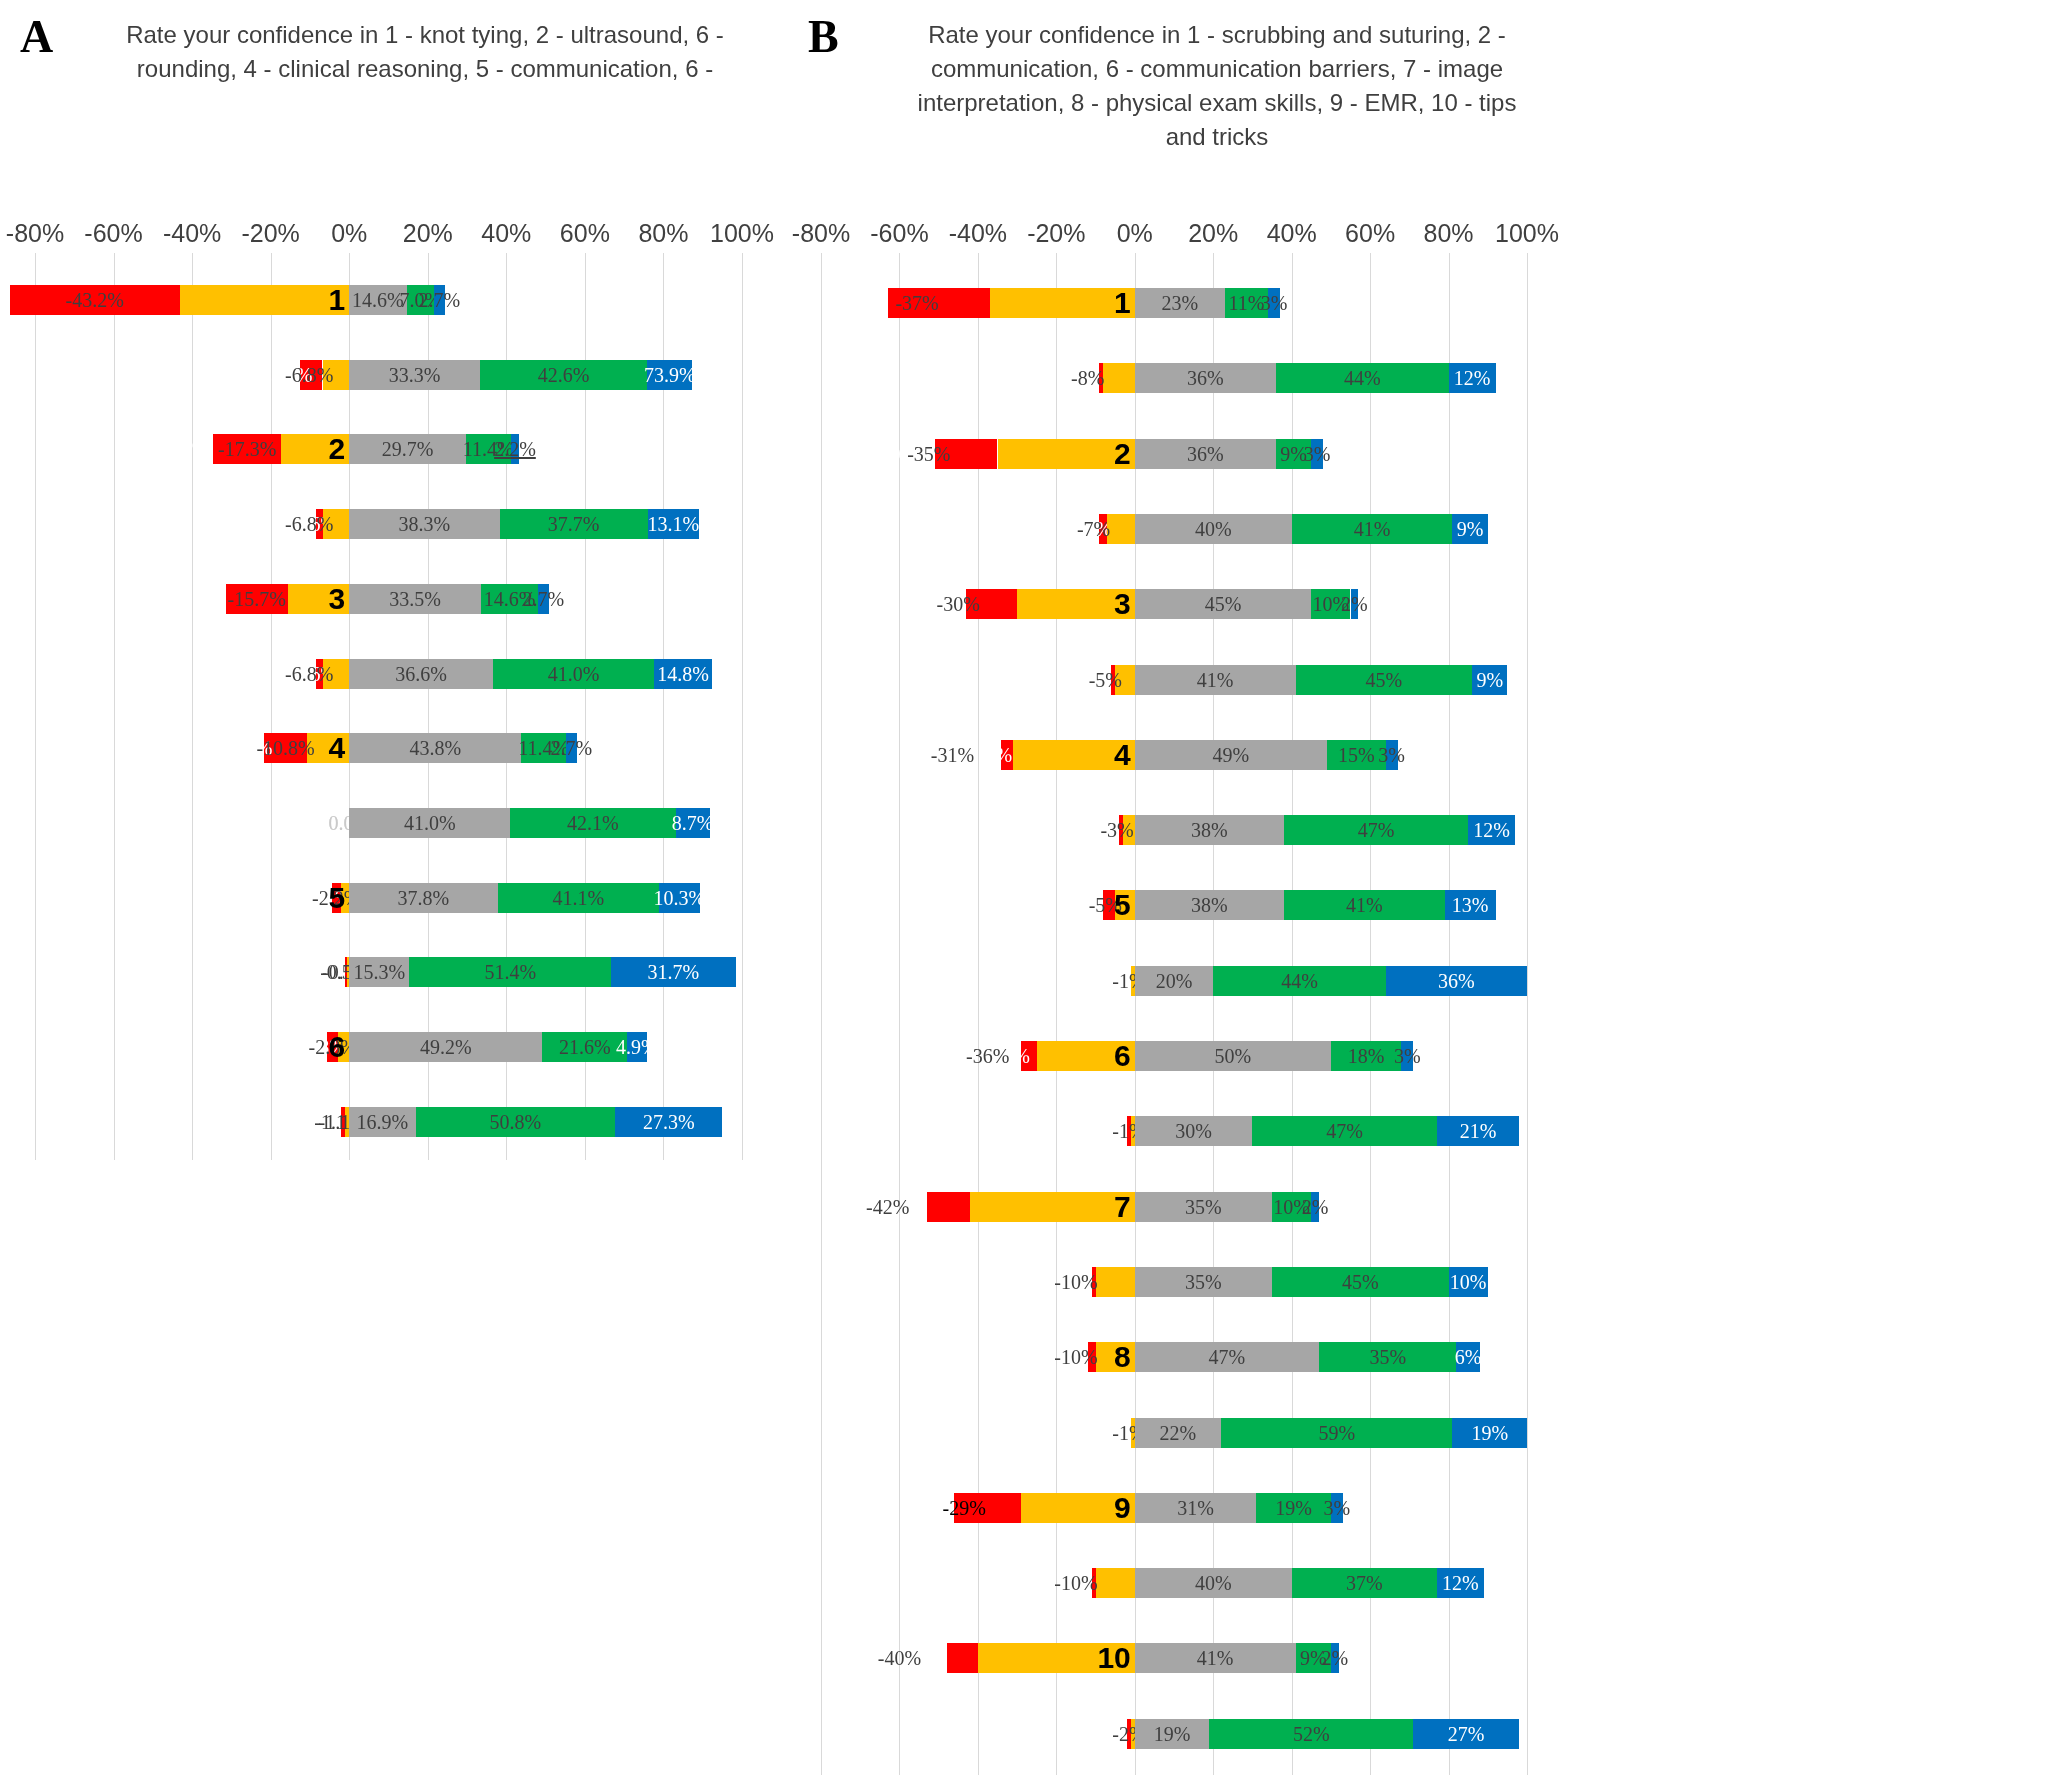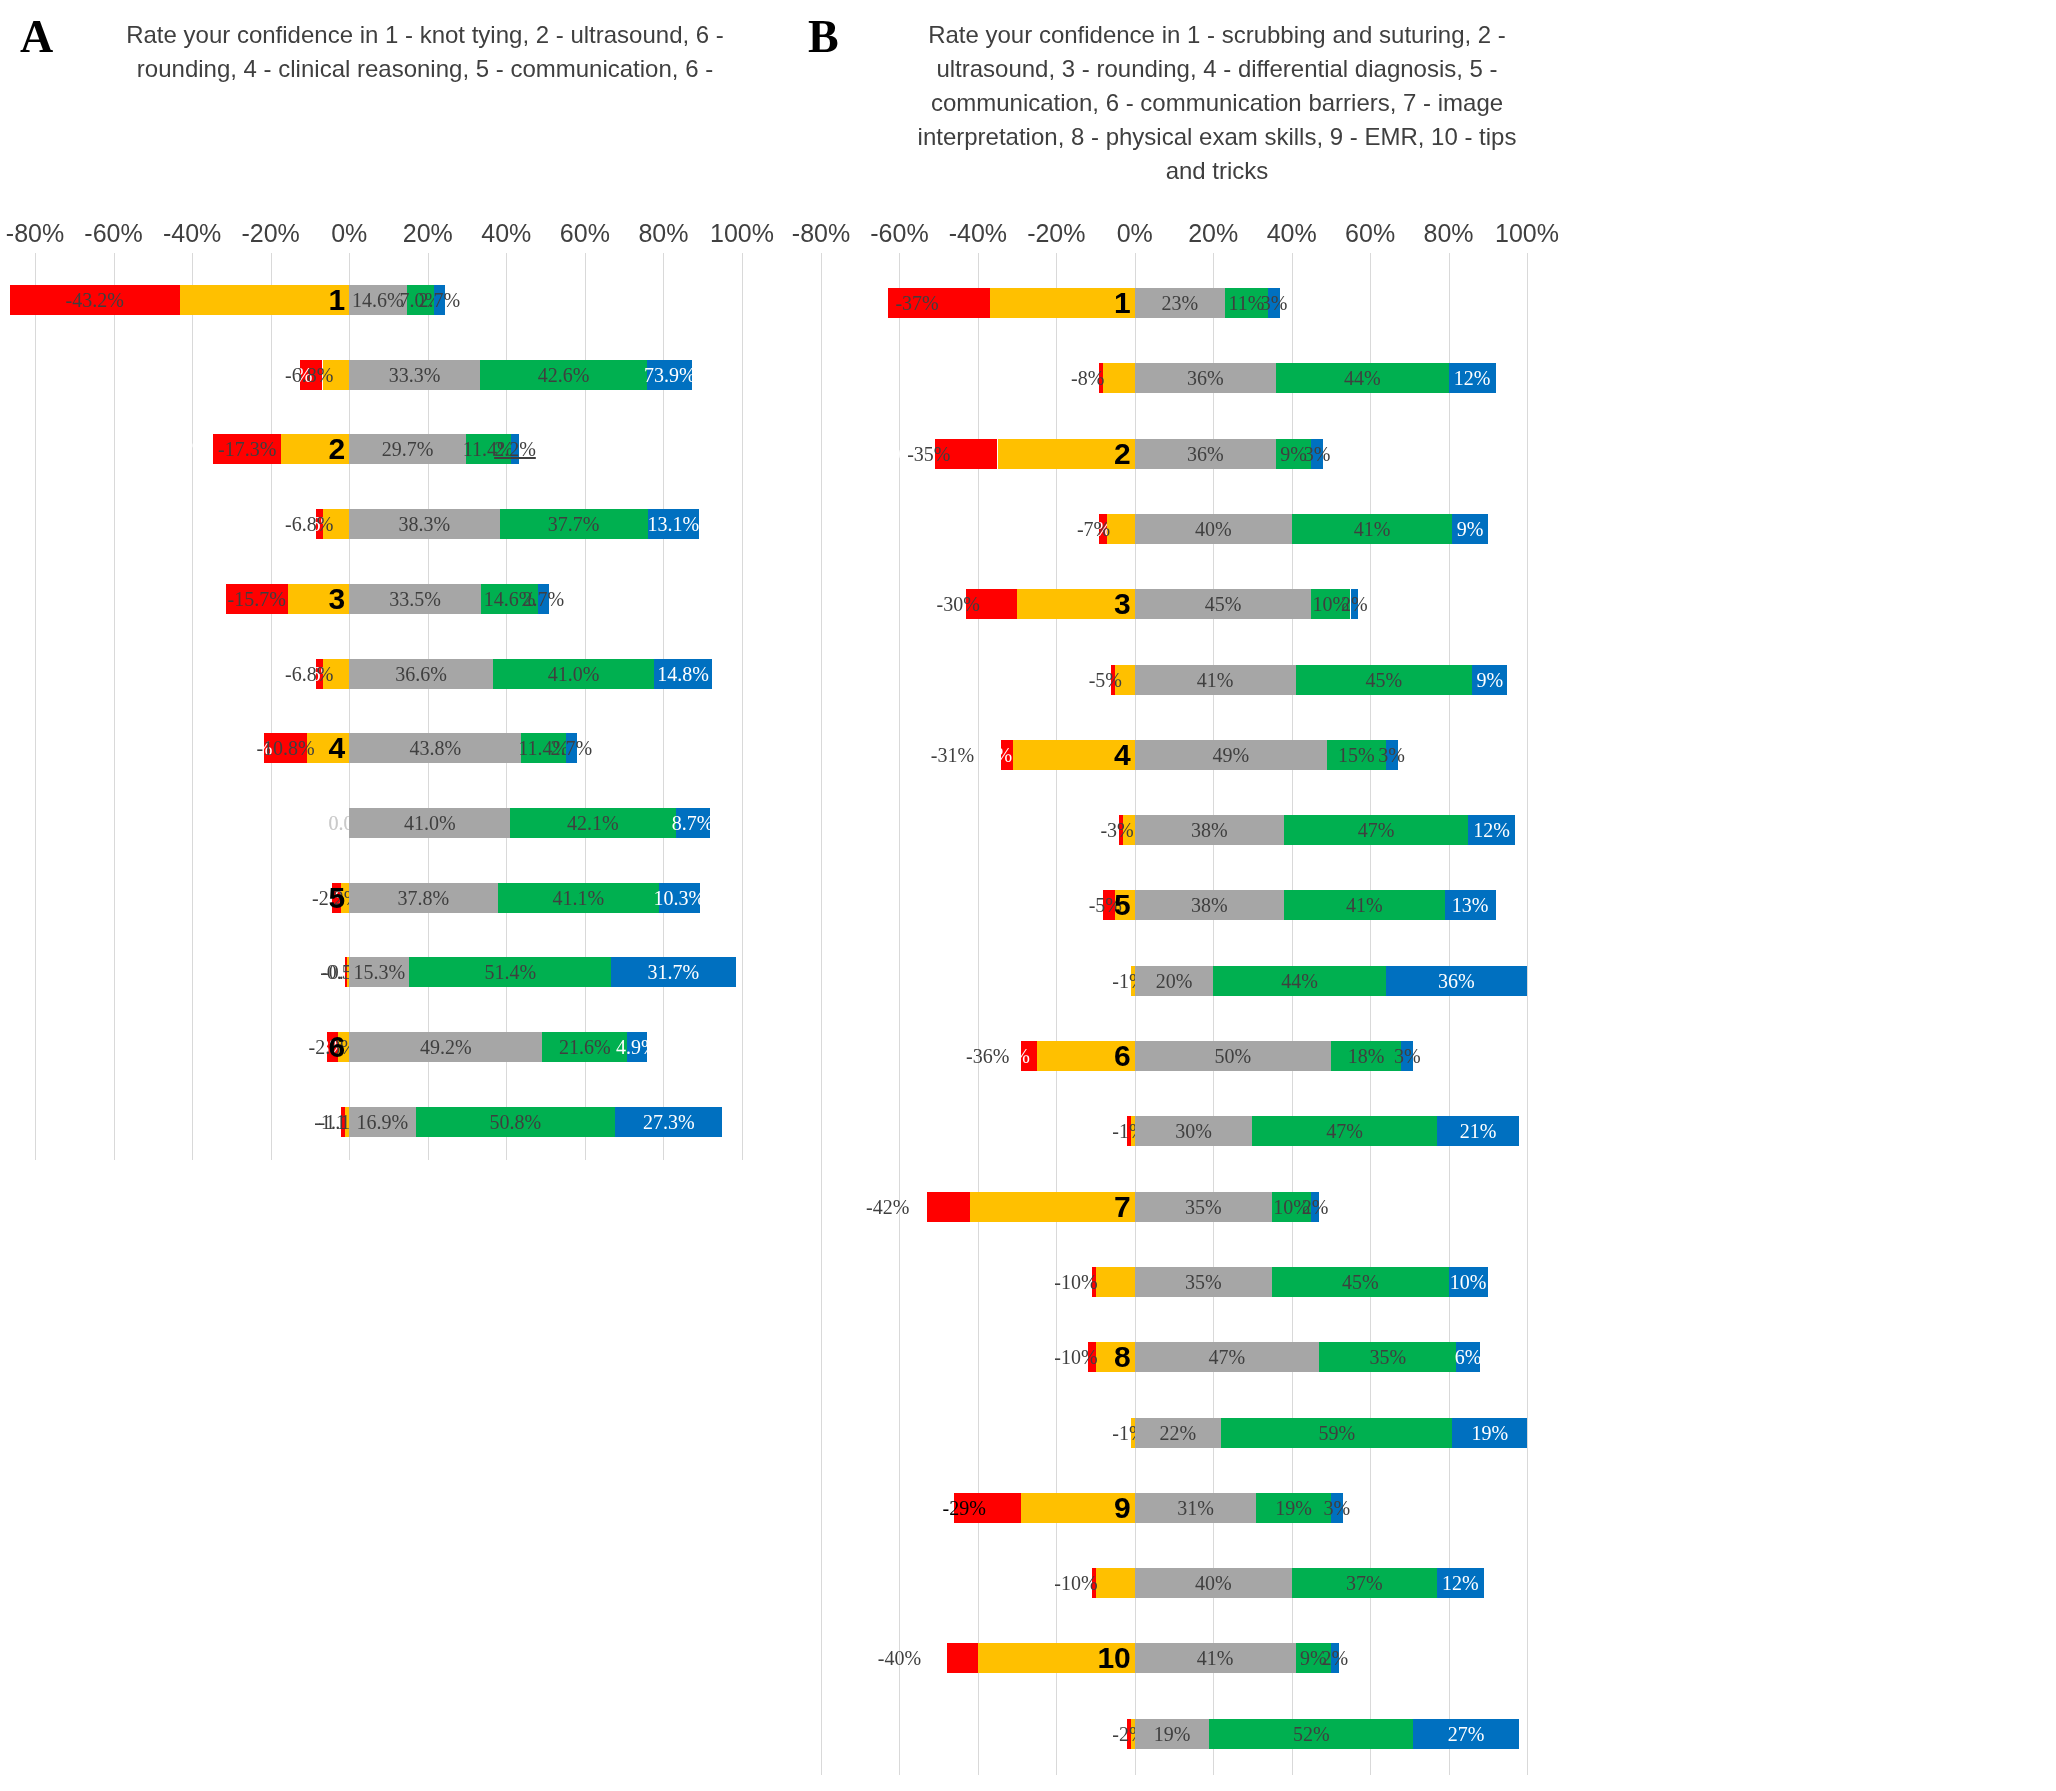--- a/index.html
+++ b/index.html
@@ -196,21 +196,20 @@
         <div class="seg" style="left: 53.8333%; width: 28.2222%; background: rgb(0, 176, 80);"></div>
         <span class="seg-label" style="left: 67.9444%; color: rgb(63, 63, 63);">50.8%</span>
         <div class="seg" style="left: 82.0556%; width: 15.1667%; background: rgb(0, 112, 192);"></div>
         <span class="seg-label" style="left: 89.6389%; color: rgb(255, 255, 255);">27.3%</span>
       </div>
     </div>
 
   <div class="panel-letter" style="left:808px;top:10px;">B</div>
   <div class="chart-title" id="title-1" style="left:872px;top:18px;width:690px;">
       <div>Rate your confidence in 1 - scrubbing and suturing, 2 -</div>
-      <div>ultrasound, 3 - rounding, 4 - differential diagnosis, 5 -</div>
       <div>communication, 6 - communication barriers, 7 - image</div>
       <div>interpretation, 8 - physical exam skills, 9 - EMR, 10 - tips</div>
       <div>and tricks</div>
     </div>
   <div class="plot" id="plot-1" style="left:821px;top:253px;width:706px;height:1522px;">
       <div class="gridline" style="left: 0%; background: rgb(217, 217, 217);"></div>
       <div class="tick-label" style="left: 0%; color: rgb(64, 64, 64);">-80%</div>
       <div class="gridline" style="left: 11.1111%; background: rgb(217, 217, 217);"></div>
       <div class="tick-label" style="left: 11.1111%; color: rgb(64, 64, 64);">-60%</div>
       <div class="gridline" style="left: 22.2222%; background: rgb(217, 217, 217);"></div>

